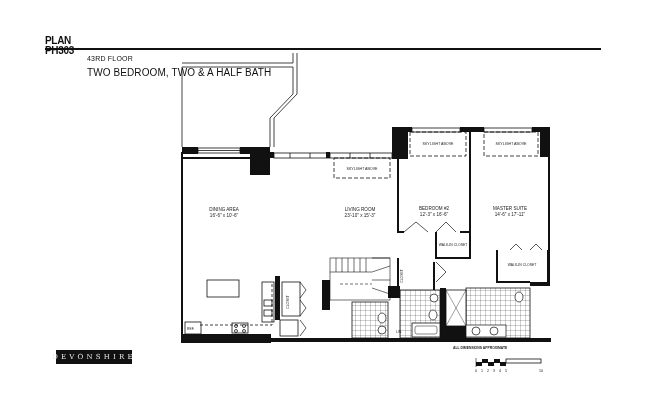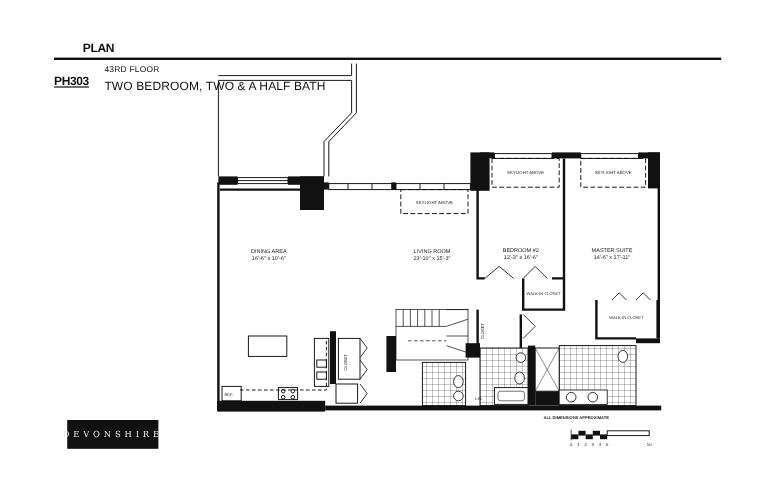--- a/index.html
+++ b/index.html
@@ -2,30 +2,30 @@
 <html><head>
 <meta charset="utf-8">
 <style>
   html, body { margin:0; padding:0; background:#ffffff; }
   body { width:650px; height:420px; position:relative; overflow:hidden; font-family:"Liberation Sans", sans-serif; color:#111; }
   .hdr-label { position:absolute; font-weight:bold; font-size:10px; letter-spacing:-0.3px; }
   .hdr-text { position:absolute; font-size:10px; letter-spacing:0.1px; }
   .hdr-sub { position:absolute; font-size:7px; letter-spacing:0.2px; }
   .rule { position:absolute; background:#111; }
   #plan { position:absolute; left:0; top:0; }
-  .logo { position:absolute; left:56px; top:350px; width:76px; height:24px; background:#111; color:#e8e8e8; font-family:"DejaVu Serif", serif; font-size:7px; letter-spacing:3.2px; display:flex; align-items:center; justify-content:center; }
+  .logo { position:absolute; left:56px; top:350px; width:76px; height:14px; background:#111; color:#e8e8e8; font-family:"DejaVu Serif", serif; font-size:7px; letter-spacing:3.2px; display:flex; align-items:center; justify-content:center; }
   .svgtext { font-family:"Liberation Sans", sans-serif; fill:#222; }
 </style>
 </head>
 <body>
 
-<div class="hdr-label" style="left:45px;top:35px;margin-left:24px;">PLAN</div>
+<div class="hdr-label" style="left:45px;top:35px;">PLAN</div>
 <div class="hdr-text" style="left:87px;top:35px;margin-top:32px;">TWO BEDROOM, TWO &amp; A HALF BATH</div>
 <div class="rule" style="left:45px;top:48px;width:556px;height:2px;"></div>
-<div class="hdr-label" style="left:45px;top:63px;text-decoration:underline;">PH303</div>
+<div class="hdr-label" style="left:45px;top:45px;">PH303</div>
 <div class="hdr-sub" style="left:87px;top:55px;">43RD FLOOR</div>
 
 <svg id="plan" width="650" height="420" viewBox="0 0 650 420">
 
   <g fill="none" stroke="#111" stroke-width="0.8">
     <path d="M182 63 L293 63 L293 53"></path>
     <path d="M182 67 L293 67 L293 94 L270 118 L270 147"></path>
     <path d="M297 53 L297 94 L274 118 L274 147"></path>
     <path d="M182 67 L182 147"></path>
   </g>

